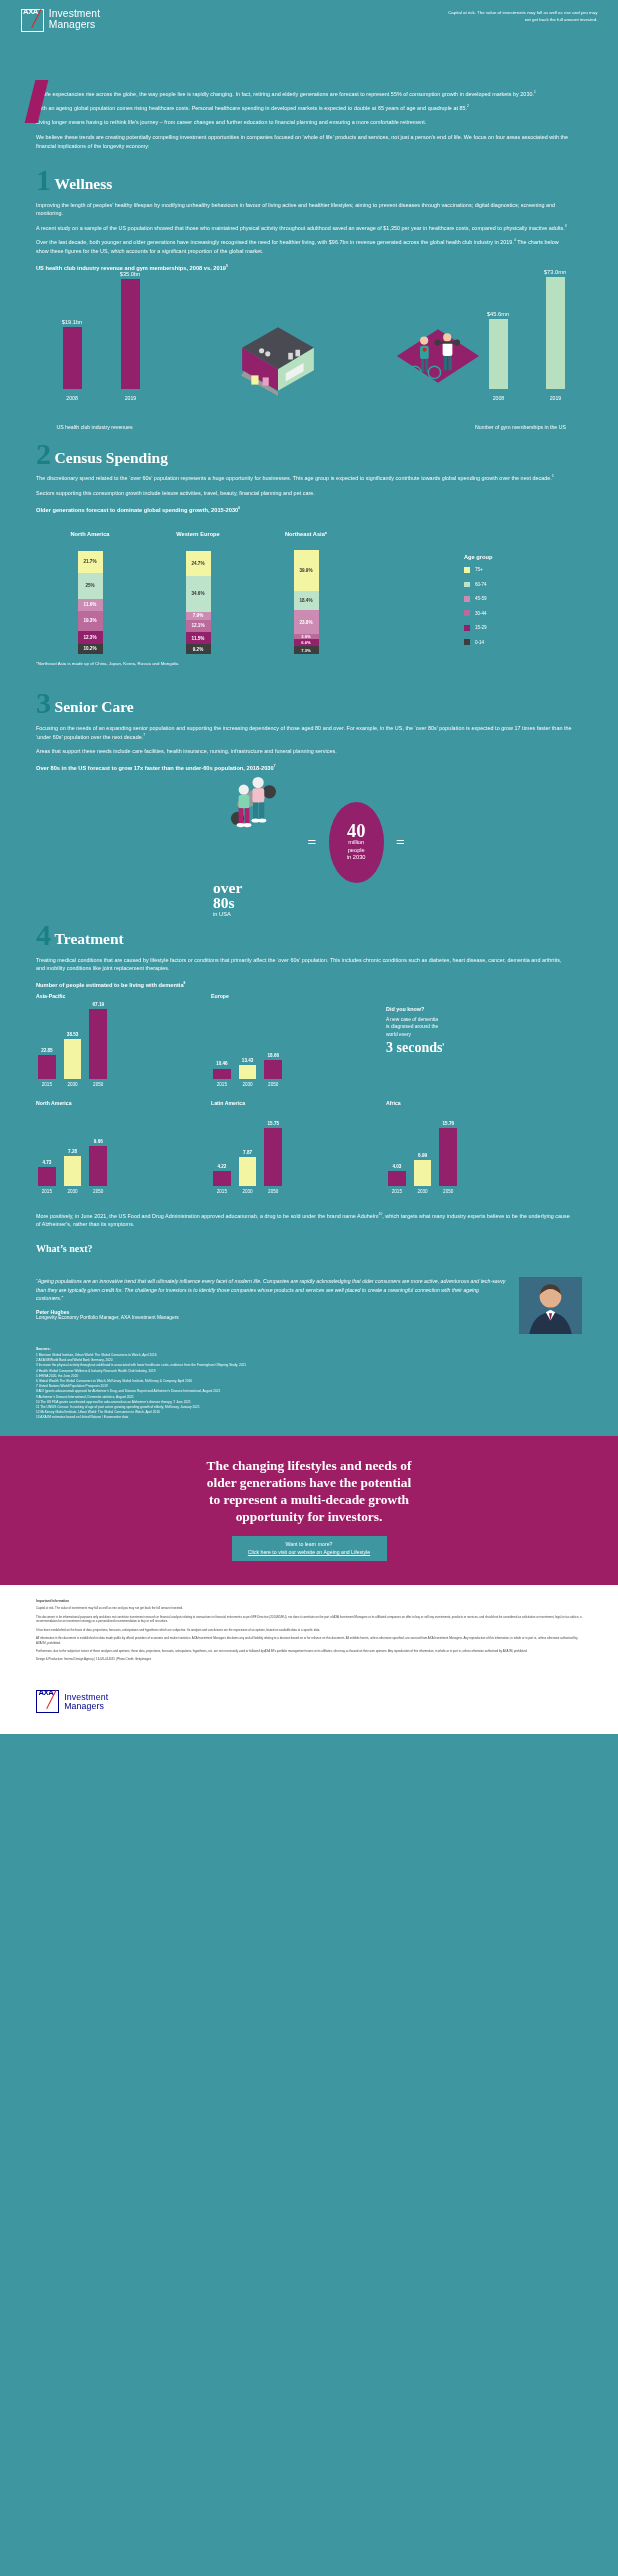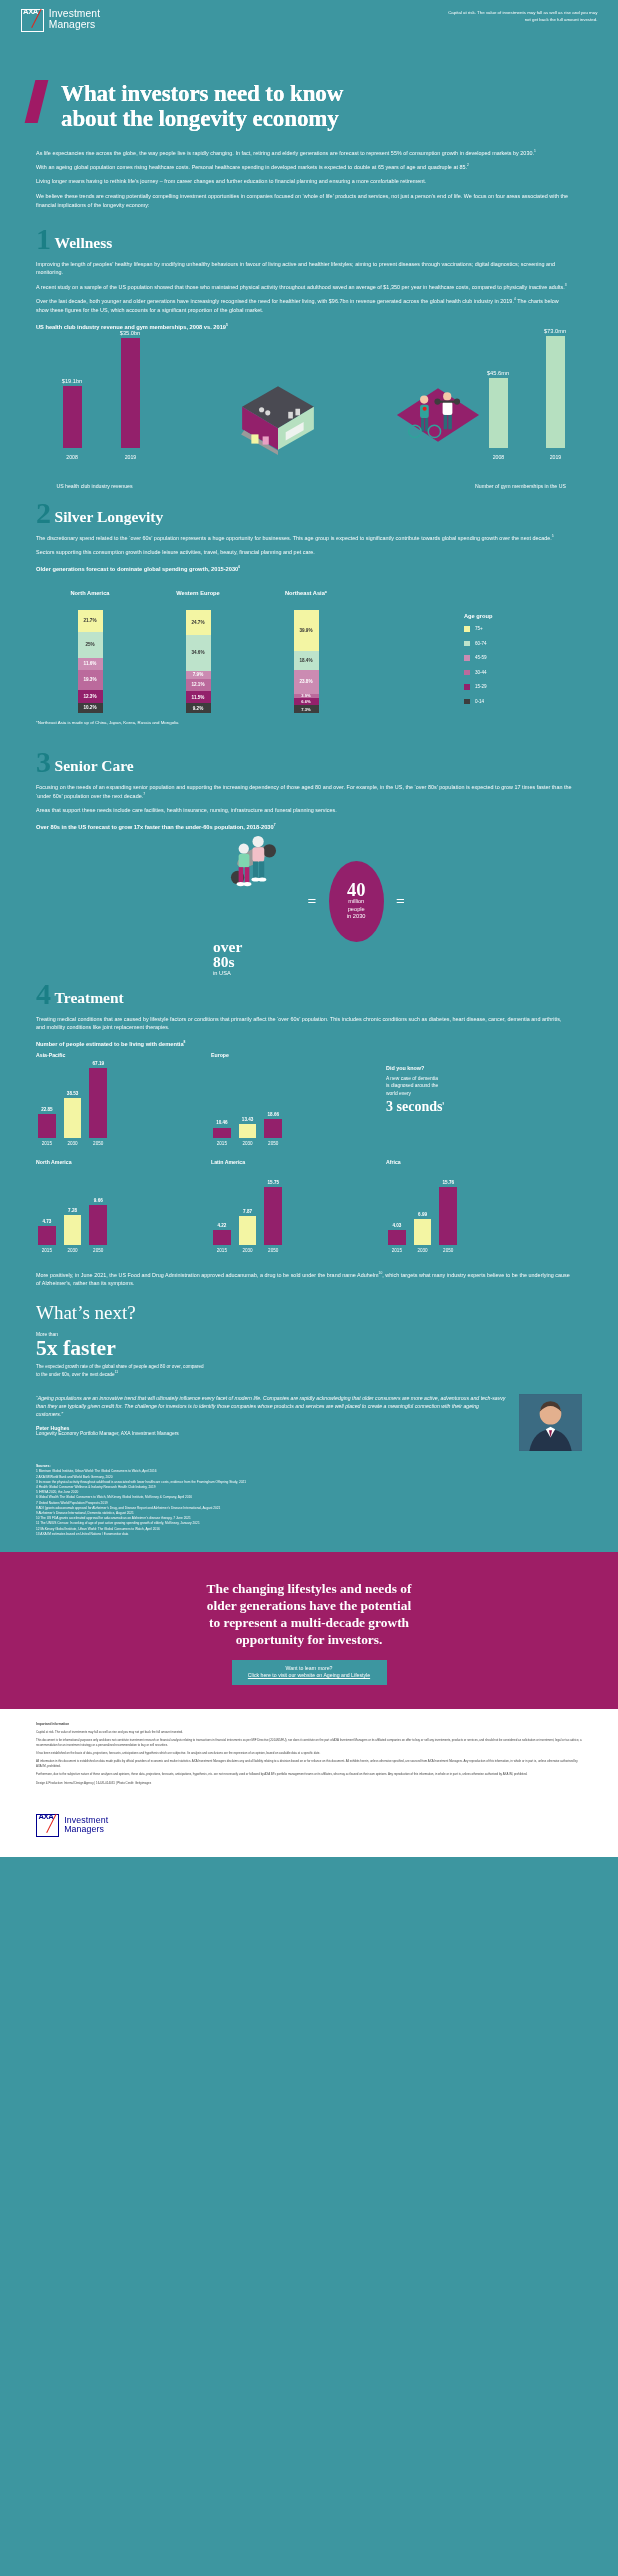--- a/index.html
+++ b/index.html
@@ -94,42 +94,42 @@
   .tbar .v { position:absolute; top:-7.2px; left:-5.2px; width:28px; text-align:center; font-size:4.6px; font-weight:bold; }
   .txaxis { display:flex; gap:8.2px; padding-left:2.1px; margin-top:2.6px; }
   .txaxis span { width:17.5px; text-align:center; font-size:4.6px; }
   .yellowb { background:#f3f5a3; }
   .didyou { width:129px; background:transparent; padding-top:12.4px; }
   .didyou .q { font-size:5.4px; font-weight:bold; margin-bottom:4.1px; }
   .didyou .p { font-size:4.9px; line-height:1.55; }
   .didyou .big { font-family:"Liberation Serif",serif; font-size:14px; font-weight:bold; line-height:1.05; display:block; margin-top:2.1px; }
 
   
-  .wn-title { font-family:"Liberation Serif",serif; font-size:19px; font-weight:normal; margin:14.4px 0 7.2px 0; }
+  .wn-title { font-family:"Liberation Serif",serif; font-size:10px; font-weight:bold; margin:14.4px 0 7.2px 0; }
   .wn-row { display:flex; gap:0; }
   .wn-cell { width:182px; padding-right:14.4px; }
   .wn-cell .small { font-size:4.9px; }
   .wn-cell .huge { font-family:"Liberation Serif",serif; font-size:21.6px; font-weight:bold; line-height:1; margin:1px 0 4.1px 0; }
   .wn-cell .desc { font-size:4.6px; line-height:1.55; }
 
   
   .quote-box { display:flex; gap:12.4px; align-items:flex-start; margin-top:15.5px; }
   .quote-text { flex:1; }
   .quote-text .q { font-size:5.2px; line-height:1.62; font-style:italic; }
   .quote-text .name { font-size:5.2px; font-weight:bold; margin-top:6.2px; }
   .quote-text .role { font-size:4.9px; }
   .headshot { width:63px; height:57px; background:#2a5e78; position:relative; overflow:hidden; flex:none; }
 
   
   .sources { font-size:3.2px; line-height:1.62; margin-top:13.4px; }
   .sources b { font-size:3.4px; }
 
   
   .cta { background:#9e1e66; padding:20.6px 36px 24px 36px; margin-top:15.5px; }
-  .cta h2 { font-family:"Liberation Serif",serif; font-size:13.4px; font-weight:bold; line-height:1.28; text-align:center;margin-top:7px; }
+  .cta h2 { font-family:"Liberation Serif",serif; font-size:13.4px; font-weight:bold; line-height:1.28; text-align:center; }
   .cta .btn { margin:11.3px auto 0 auto; width:155px; background:#3d96a0; text-align:center; padding:4.6px 3.1px; font-size:5.2px; line-height:1.5; }
   .cta .btn a { color:#fff; text-decoration:underline; display:block; }
 
   
   .legal { background:#ffffff; color:#444; padding:13.4px 36px 15.5px 36px; font-size:2.9px; line-height:1.62; }
   .legal h6 { font-size:3.2px; margin-bottom:2.6px; }
   .legal p { margin-bottom:3.6px; }
   .footer-logo { background:#ffffff; padding:9.3px 36px 20.6px 36px; display:flex; align-items:center; gap:5.2px; }
   .footer-logo .logo-box { border-color:#00008f; }
   .footer-logo .logo-box .axa { color:#00008f; }
@@ -147,24 +147,20 @@
     <div class="logo-text">
       <div>Investment</div>
       <div>Managers</div>
     </div>
   </div>
   <div class="cap-risk">Capital at risk. The value of investments may fall as well as rise and you may not get back the full amount invested.</div>
 </div>
 
 <div class="title-row">
   <span class="big-slash"></span>
-  <h1 class="main-title">
-    <span>What investors need to know</span><br>
-    <span>about the longevity economy</span>
-  </h1>
 </div>
 
 <div class="pad" style="margin-top:17.5px;">
   <p class="body"><span>As life expectancies rise across the globe, the way people live is rapidly changing. In fact, retiring and elderly generations are forecast to represent 55% of consumption growth in developed markets by 2030.</span><sup>1</sup></p>
   <p class="body"><span>With an ageing global population comes rising healthcare costs. Personal healthcare spending in developed markets is expected to double at 65 years of age and quadruple at 85.</span><sup>2</sup></p>
   <p class="body">Living longer means having to rethink life’s journey – from career changes and further education to financial planning and ensuring a more comfortable retirement.</p>
   <p class="body">We believe these trends are creating potentially compelling investment opportunities in companies focused on ‘whole of life’ products and services, not just a person’s end of life. We focus on four areas associated with the financial implications of the longevity economy:</p>
 </div>
 
 <div class="pad">
@@ -238,21 +234,21 @@
       <div class="lbl" style="bottom:114px;">$73.0mn</div>
     </div>
     <div class="wyear" style="left:504px;">2019</div>
     <div class="wcap" style="left:438px;">Number of gym memberships in the US</div>
   </div>
 </div>
 
 <div class="pad" style="margin-top:28px;">
   <div class="sec-head">
     <span class="sec-num">2</span>
-    <span class="sec-name">Silver Longevity</span>
+    <span class="sec-name">Census Spending</span>
   </div>
   <p class="body"><span>The discretionary spend related to the ‘over 60s’ population represents a huge opportunity for businesses. This age group is expected to significantly contribute towards global spending growth over the next decade.</span><sup>5</sup></p>
   <p class="body">Sectors supporting this consumption growth include leisure activities, travel, beauty, financial planning and pet care.</p>
 
   <div class="chart-title">
     <span>Older generations forecast to dominate global spending growth, 2015-2030</span><sup>6</sup>
   </div>
 
   <div class="stacks">
 
@@ -517,25 +513,20 @@
   </div>
 
   <p class="body" style="margin-top:4.1px;">
     <span>More positively, in June 2021, the US Food and Drug Administration approved aducanumab, a drug to be sold under the brand name Aduhelm</span><sup>10</sup><span>, which targets what many industry experts believe to be the underlying cause of Alzheimer’s, rather than its symptoms.</span>
   </p>
 </div>
 
 <div class="pad">
   <div class="wn-title">What’s next?</div>
   <div class="wn-row">
-    <div class="wn-cell">
-      <div class="small">More than</div>
-      <div class="huge">5x faster</div>
-      <div class="desc"><span>The expected growth rate of the global share of people aged 80 or over, compared to the under 60s, over the next decade</span><sup>11</sup></div>
-    </div>
   </div>
 
   <div class="quote-box">
     <div class="quote-text">
       <div class="q">“Ageing populations are an innovative trend that will ultimately influence every facet of modern life. Companies are rapidly acknowledging that older consumers are more active, adventurous and tech-savvy than they are typically given credit for. The challenge for investors is to identify those companies whose products and services are well placed to create a meaningful connection with their ageing customers.”</div>
       <div class="name">Peter Hughes</div>
       <div class="role">Longevity Economy Portfolio Manager, AXA Investment Managers</div>
     </div>
     <div class="headshot">
       <svg width="63" height="57" viewBox="0 0 122 110">

